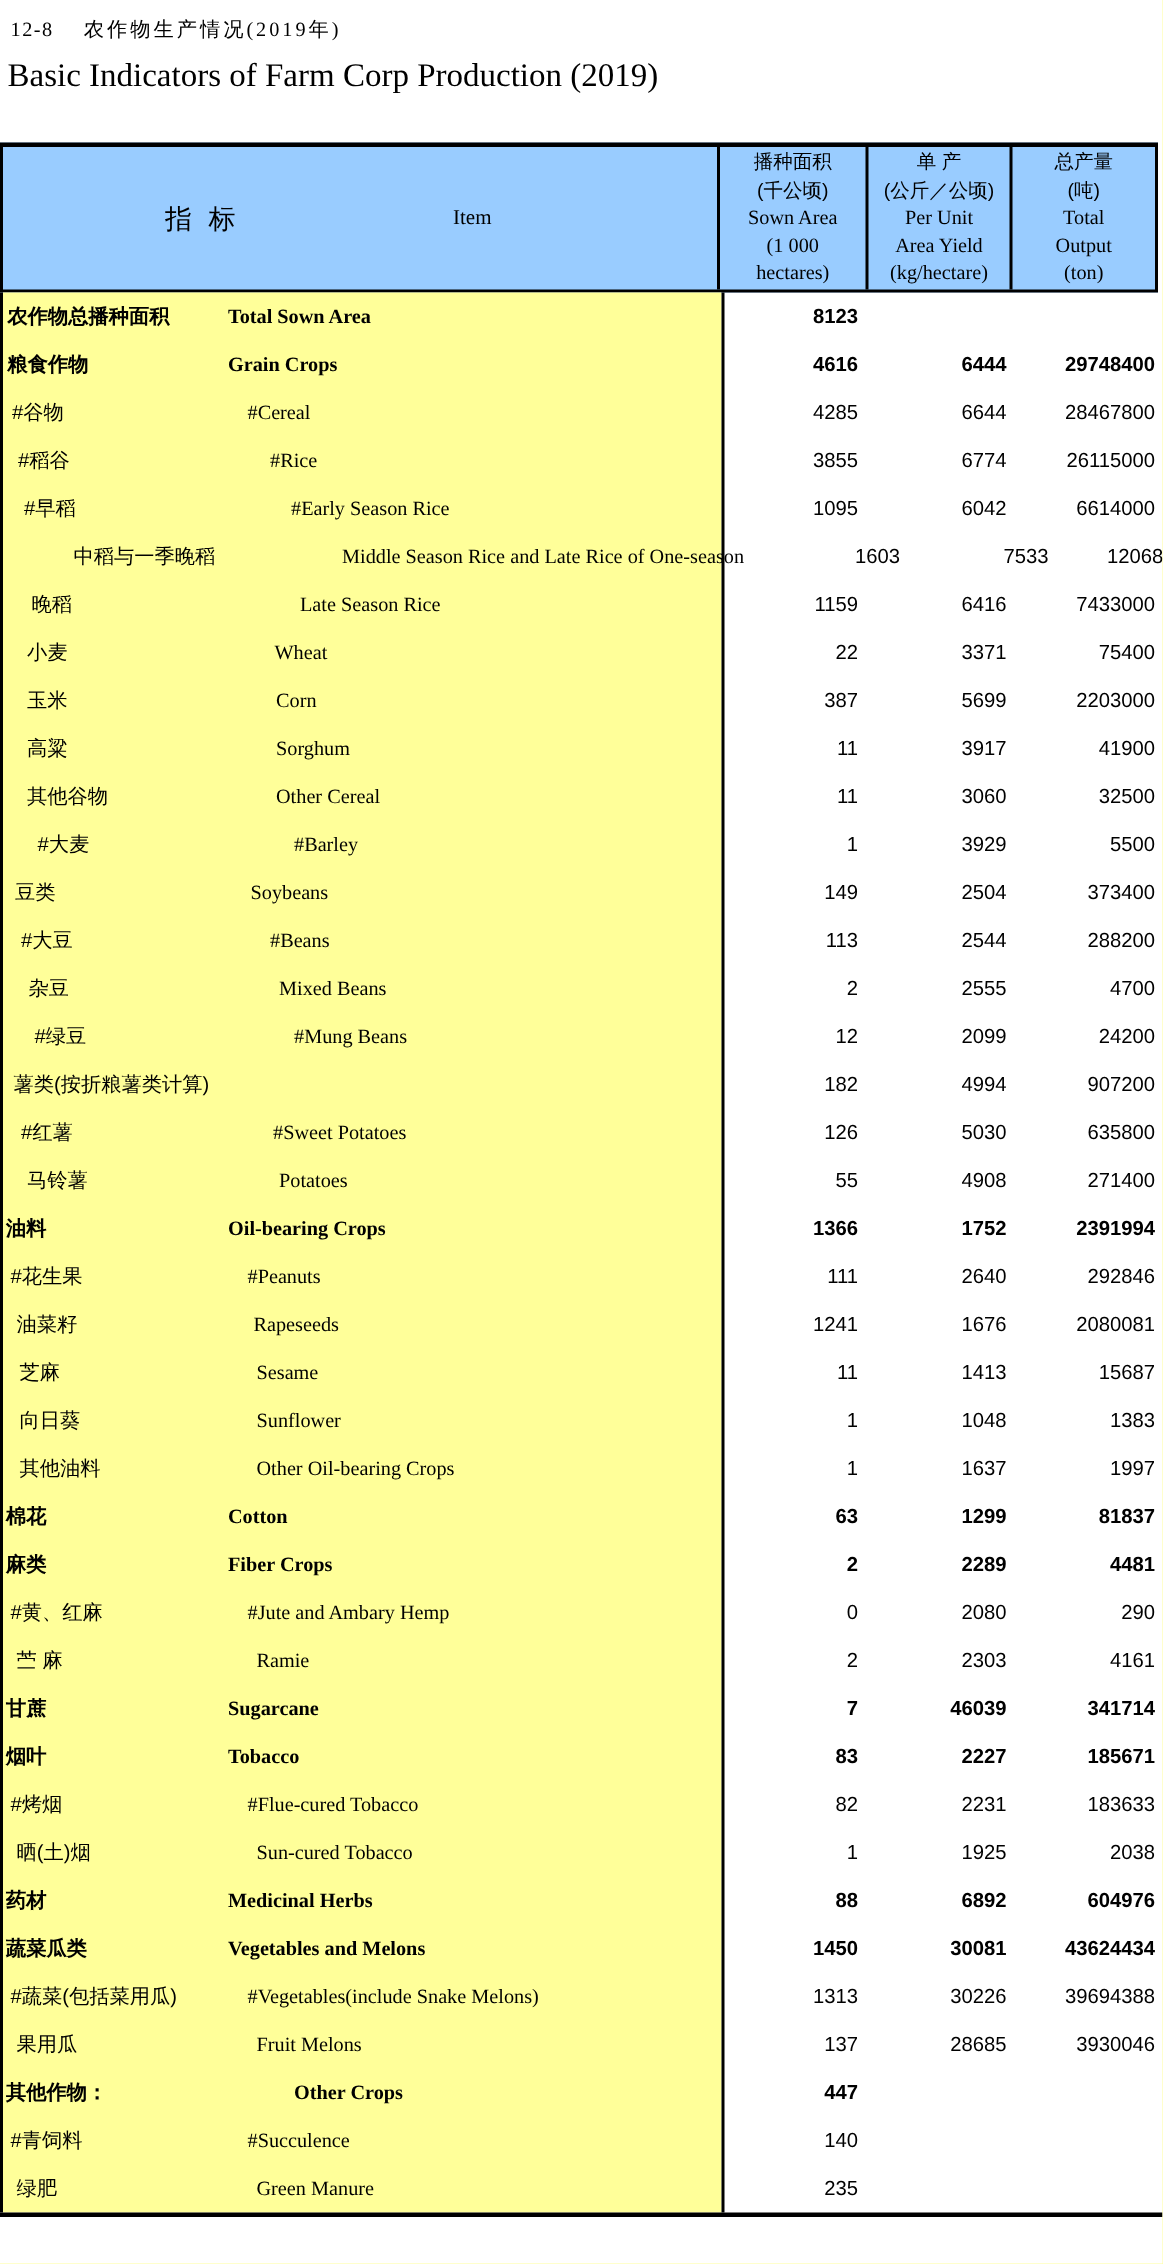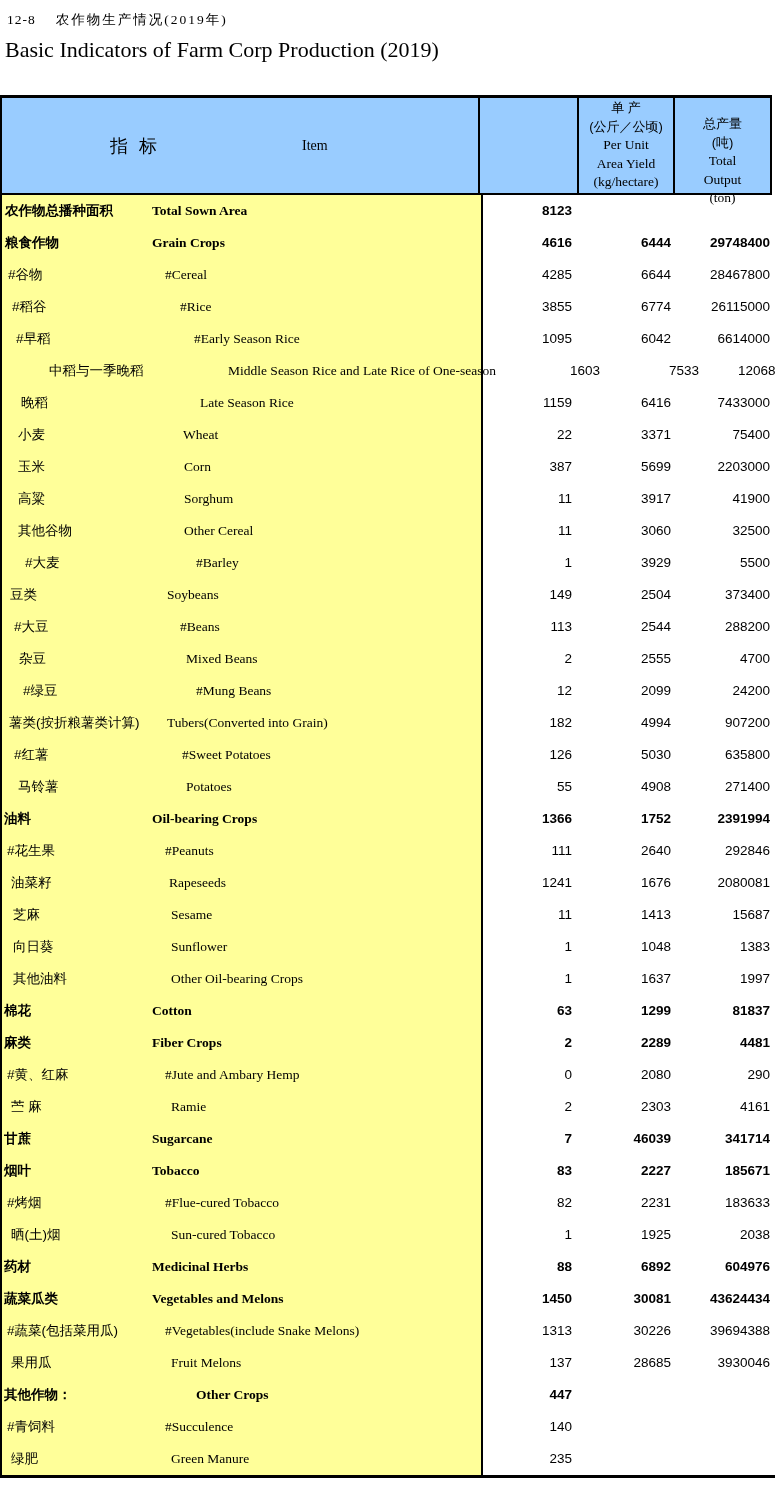--- a/index.html
+++ b/index.html
@@ -68,28 +68,35 @@
 
 <div class="table">
   <div class="thead" style="background: rgb(153, 204, 255);">
     <span class="hc1-zh">指 标</span>
     <span class="hc1-en">Item</span>
 
     <div class="vsep" style="left:476px"></div>
     <div class="vsep" style="left:575px"></div>
     <div class="vsep" style="left:671px"></div>
 
+    <div class="hcol" style="left:478px; width:97px;">
+      <span>播种面积</span>
+      <span>(千公顷)</span>
+      <span>Sown Area</span>
+      <span>(1 000</span>
+      <span>hectares)</span>
+    </div>
     <div class="hcol" style="left:577px; width:94px;">
       <span>单 产</span>
       <span>(公斤／公顷)</span>
       <span>Per Unit</span>
       <span>Area Yield</span>
       <span>(kg/hectare)</span>
     </div>
-    <div class="hcol" style="left:673px; width:95px;margin-top:16px;">
+    <div class="hcol" style="left:673px; width:95px;">
       <span>总产量</span>
       <span>(吨)</span>
       <span>Total</span>
       <span>Output</span>
       <span>(ton)</span>
     </div>
   </div>
 
   <div class="tbody">
     <div class="bg-yellow" style="background: rgb(255, 255, 153);"></div>
@@ -204,21 +211,20 @@
         </div>
         <div class="row" style="top: 480px;">
           <span class="zh" style="left: 23px;">#绿豆</span>
           <span class="en" style="left: 196px;">#Mung Beans</span>
           <span class="num n1">12</span>
           <span class="num n2">2099</span>
           <span class="num n3">24200</span>
         </div>
         <div class="row" style="top: 512px;">
           <span class="zh" style="left: 9px;">薯类(按折粮薯类计算)</span>
-          <span class="en" style="left: 167px;">Tubers(Converted into Grain)</span>
           <span class="num n1">182</span>
           <span class="num n2">4994</span>
           <span class="num n3">907200</span>
         </div>
         <div class="row" style="top: 544px;">
           <span class="zh" style="left: 14px;">#红薯</span>
           <span class="en" style="left: 182px;">#Sweet Potatoes</span>
           <span class="num n1">126</span>
           <span class="num n2">5030</span>
           <span class="num n3">635800</span>

